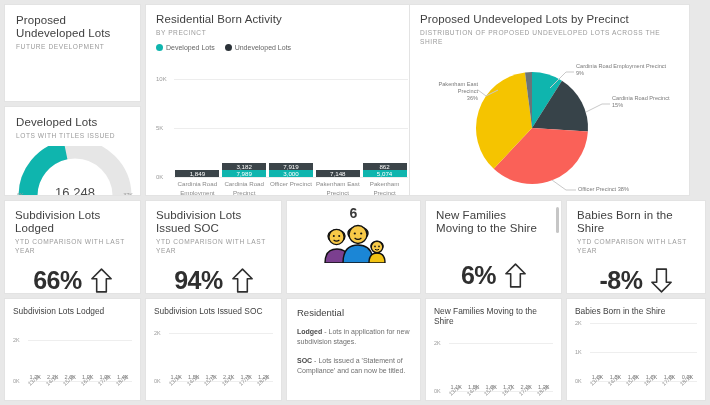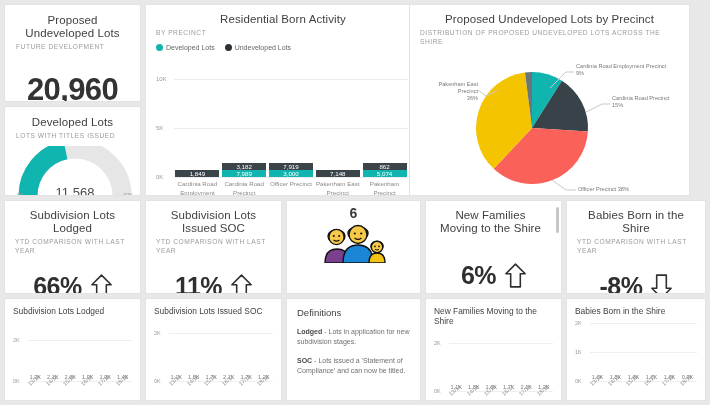--- a/index.html
+++ b/index.html
@@ -11,21 +11,21 @@
   }
   .dash { position: relative; width: 710px; height: 405px; padding: 4px; }
   .card {
     position: absolute;
     background: #ffffff;
     border: 1px solid #e3e3e3;
     overflow: hidden;
   }
   .c-title {
     font-size: 11.5px; color: #3f3f3f; font-weight: 400;
-    letter-spacing: .1px; line-height: 13px; text-align: center;
+    letter-spacing: .1px; line-height: 13px;
   }
   .c-sub {
     font-size: 6.6px; color: #9b9b9b; letter-spacing: .55px;
     text-transform: uppercase; margin-top: 2px; line-height: 9px;
   }
 
   
   #card-proposed { left:4px; top:4px; width:137px; height:98px; padding:9px 11px; }
   .bignum {
     font-size: 31px; color: #333; font-weight: 700; letter-spacing: -0.6px;
@@ -71,21 +71,21 @@
   .pie-lab { position:absolute; font-size:5.6px; color:#7a7a7a; line-height:7px; }
 
   
   .kpi { padding:8px 10px; }
   #kpi-lodged  { left:4px;   top:200px; width:137px; height:94px; }
   #kpi-soc     { left:145px; top:200px; width:137px; height:94px; }
   #kpi-families{ left:286px; top:200px; width:135px; height:94px; }
   #kpi-newfam  { left:425px; top:200px; width:137px; height:94px; }
   #kpi-babies  { left:566px; top:200px; width:140px; height:94px; }
 
-  .kpi-body { display:flex; align-items:center; justify-content:center; gap:9px; margin-top:17px; }
+  .kpi-body { display:flex; align-items:center; justify-content:center; gap:9px; margin-top:11px; }
   .kpi-num { font-size:25px; font-weight:700; color:#2f2f2f; letter-spacing:-0.5px; }
   .arrow { width:21px; height:27px; }
 
   .fam-num { text-align:center; font-size:14px; font-weight:700; color:#3a3a3a; margin-top:4px; }
   .fam-cap { text-align:center; font-size:7.4px; color:#4a4a4a; margin-top:1px; }
   .fam-art { text-align:center; margin-top:2px; }
 
   .scrollbar {
     position:absolute; right:2px; top:6px; width:3px; height:26px;
     background:#c6c6c6; border-radius:2px;
@@ -119,34 +119,33 @@
   .def-p b { color:#4a4a4a; font-weight:700; }
 </style>
 </head>
 <body>
 
 <div class="dash">
 
   <div class="card" id="card-proposed">
     <div class="c-title">Proposed Undeveloped Lots</div>
     <div class="c-sub">FUTURE DEVELOPMENT</div>
-    <div class="bignum">20,960</div>
   </div>
 
   <div class="card" id="card-developed">
     <div class="c-title">Developed Lots</div>
     <div class="c-sub">LOTS WITH TITLES ISSUED</div>
     <div class="gauge-wrap">
       <svg class="gauge-svg" width="118" height="52" viewBox="0 0 118 52">
         <path d="M12 50 A47 47 0 0 1 106 50" fill="none" stroke="#e6e6e6" stroke-width="19"></path>
         <path d="M12 50 A47 47 0 0 1 49.5 3.9" fill="none" stroke="#0fb5ae" stroke-width="19"></path>
       </svg>
       <div class="gauge-min">0K</div>
       <div class="gauge-max">37K</div>
-      <div class="gauge-val">11,568</div>
+      <div class="gauge-val">16,248</div>
     </div>
   </div>
 
   <div class="card" id="card-rla">
     <div class="c-title">Residential Born Activity</div>
     <div class="c-sub">BY PRECINCT</div>
     <div class="legend">
       <div class="legend-item">
         <span class="dot" style="background:#0fb5ae"></span>
         <span class="legend-label">Developed Lots</span>
@@ -264,21 +263,21 @@
       <svg class="arrow" viewBox="0 0 24 30">
         <path d="M12 2 L23 13 L17.5 13 L17.5 28 L6.5 28 L6.5 13 L1 13 Z" fill="none" stroke="#2f2f2f" stroke-width="1.8" stroke-linejoin="round"></path>
       </svg>
     </div>
   </div>
 
   <div class="card kpi" id="kpi-soc">
     <div class="c-title">Subdivision Lots Issued SOC</div>
     <div class="c-sub">YTD COMPARISON WITH LAST YEAR</div>
     <div class="kpi-body">
-      <span class="kpi-num">11%</span>
+      <span class="kpi-num">94%</span>
       <svg class="arrow" viewBox="0 0 24 30">
         <path d="M12 2 L23 13 L17.5 13 L17.5 28 L6.5 28 L6.5 13 L1 13 Z" fill="none" stroke="#2f2f2f" stroke-width="1.8" stroke-linejoin="round"></path>
       </svg>
     </div>
   </div>
 
   <div class="card" id="kpi-families">
     <div class="fam-num">6</div>
     <div class="fam-art">
       <svg width="74" height="40" viewBox="0 0 74 40">
@@ -411,21 +410,21 @@
       <div class="mini-xlab">13/14</div>
       <div class="mini-xlab">14/15</div>
       <div class="mini-xlab">15/16</div>
       <div class="mini-xlab">16/17</div>
       <div class="mini-xlab">17/18</div>
       <div class="mini-xlab">18/19</div>
     </div>
   </div>
 
   <div class="card" id="card-defs">
-    <div class="def-h">Definitions</div>
+    <div class="def-h">Residential</div>
     <div class="def-p">
       <b>Lodged</b><span> - Lots in application for new subdivision stages.</span>
     </div>
     <div class="def-p">
       <b>SOC</b><span>  - Lots issued a 'Statement of Compliance' and can now be titled.</span>
     </div>
   </div>
 
   <div class="card mini" id="mini-newfam">
     <div class="mini-title">New Families Moving to the Shire</div>

